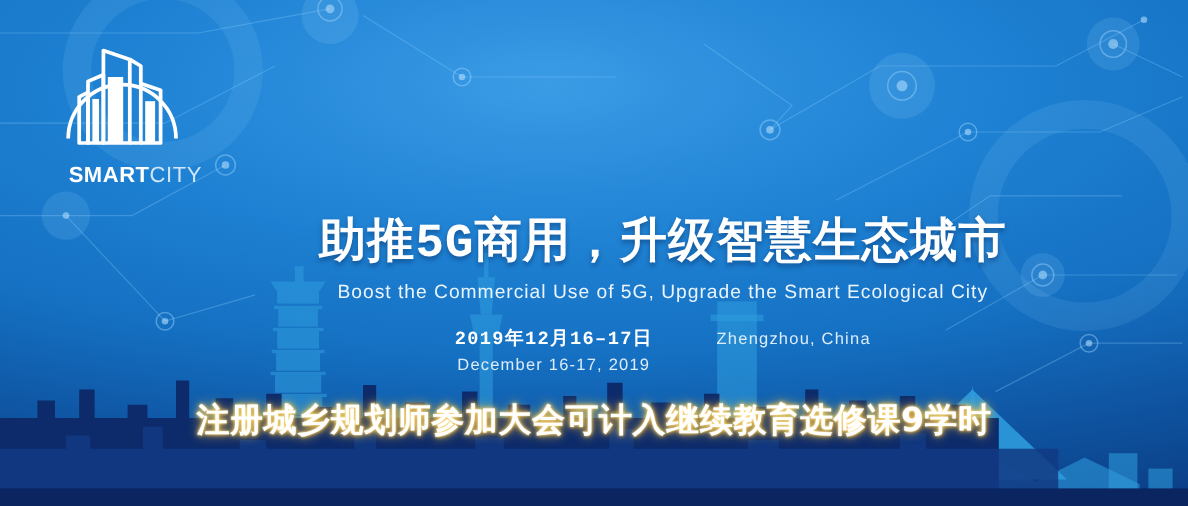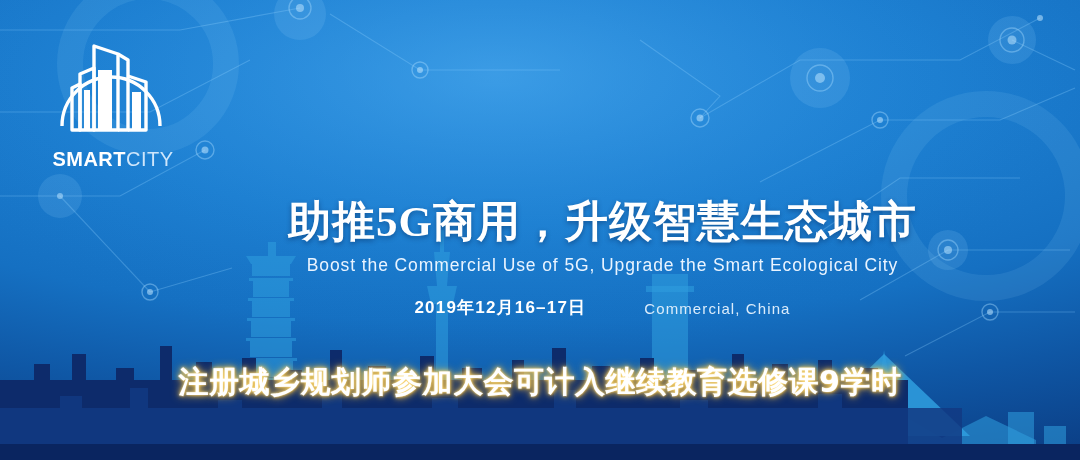--- a/index.html
+++ b/index.html
@@ -26,21 +26,21 @@
   
   .logo-wrap {
     position: absolute;
     left: 36px;
     top: 30px;
     width: 150px;
     height: 150px;
   }
   .logo-text {
     position: absolute;
-    left: 2px;
+    left: 12px;
     top: 118px;
     width: 150px;
     text-align: center;
     font-size: 20px;
     letter-spacing: 0.5px;
     white-space: nowrap;
   }
   .logo-text .t-smart {
     font-weight: 800;
     color: #ffffff;
@@ -79,21 +79,21 @@
 
   
   .slogan {
     position: absolute;
     left: 175px;
     top: 198px;
     width: 855px;
     text-align: center;
   }
   .slogan-cn {
-    font-family: Liberation Serif, serif;
+    font-family: Liberation Mono, monospace;
     font-size: 43px;
     font-weight: 700;
     color: #ffffff;
     letter-spacing: 1px;
     line-height: 1.1;
     white-space: nowrap;
     text-shadow: 0 2px 5px rgba(4,34,80,0.45);
   }
   .slogan-en {
     margin-top: 10px;
@@ -111,21 +111,21 @@
     left: 175px;
     top: 296px;
     width: 855px;
     display: flex;
     justify-content: center;
     align-items: flex-start;
     gap: 58px;
   }
   .meta-col { text-align: center; }
   .meta-cn {
-    font-family: Liberation Sans, sans-serif;
+    font-family: Liberation Mono, monospace;
     font-size: 17px;
     font-weight: 700;
     color: #ffffff;
     letter-spacing: 1.2px;
     white-space: nowrap;
   }
   .meta-en {
     margin-top: 4px;
     font-size: 15px;
     font-weight: 400;
@@ -341,23 +341,24 @@
   </div>
 
   <div class="slogan">
     <div class="slogan-cn">助推5G商用，升级智慧生态城市</div>
     <div class="slogan-en">Boost the Commercial Use of 5G, Upgrade the Smart Ecological City</div>
   </div>
 
   <div class="meta-row">
     <div class="meta-col">
       <div class="meta-cn">2019年12月16–17日</div>
+      <div class="meta-en">December 16-17, 2019</div>
     </div>
     <div class="meta-col">
-      <div class="meta-en">Commercial, China</div>
+      <div class="meta-en">Zhengzhou, China</div>
     </div>
   </div>
 
   <div class="credit">
     <span class="credit-text">注册城乡规划师参加大会可计入继续教育选修课9学时</span>
   </div>
 
 </div>
 
 </body></html>

